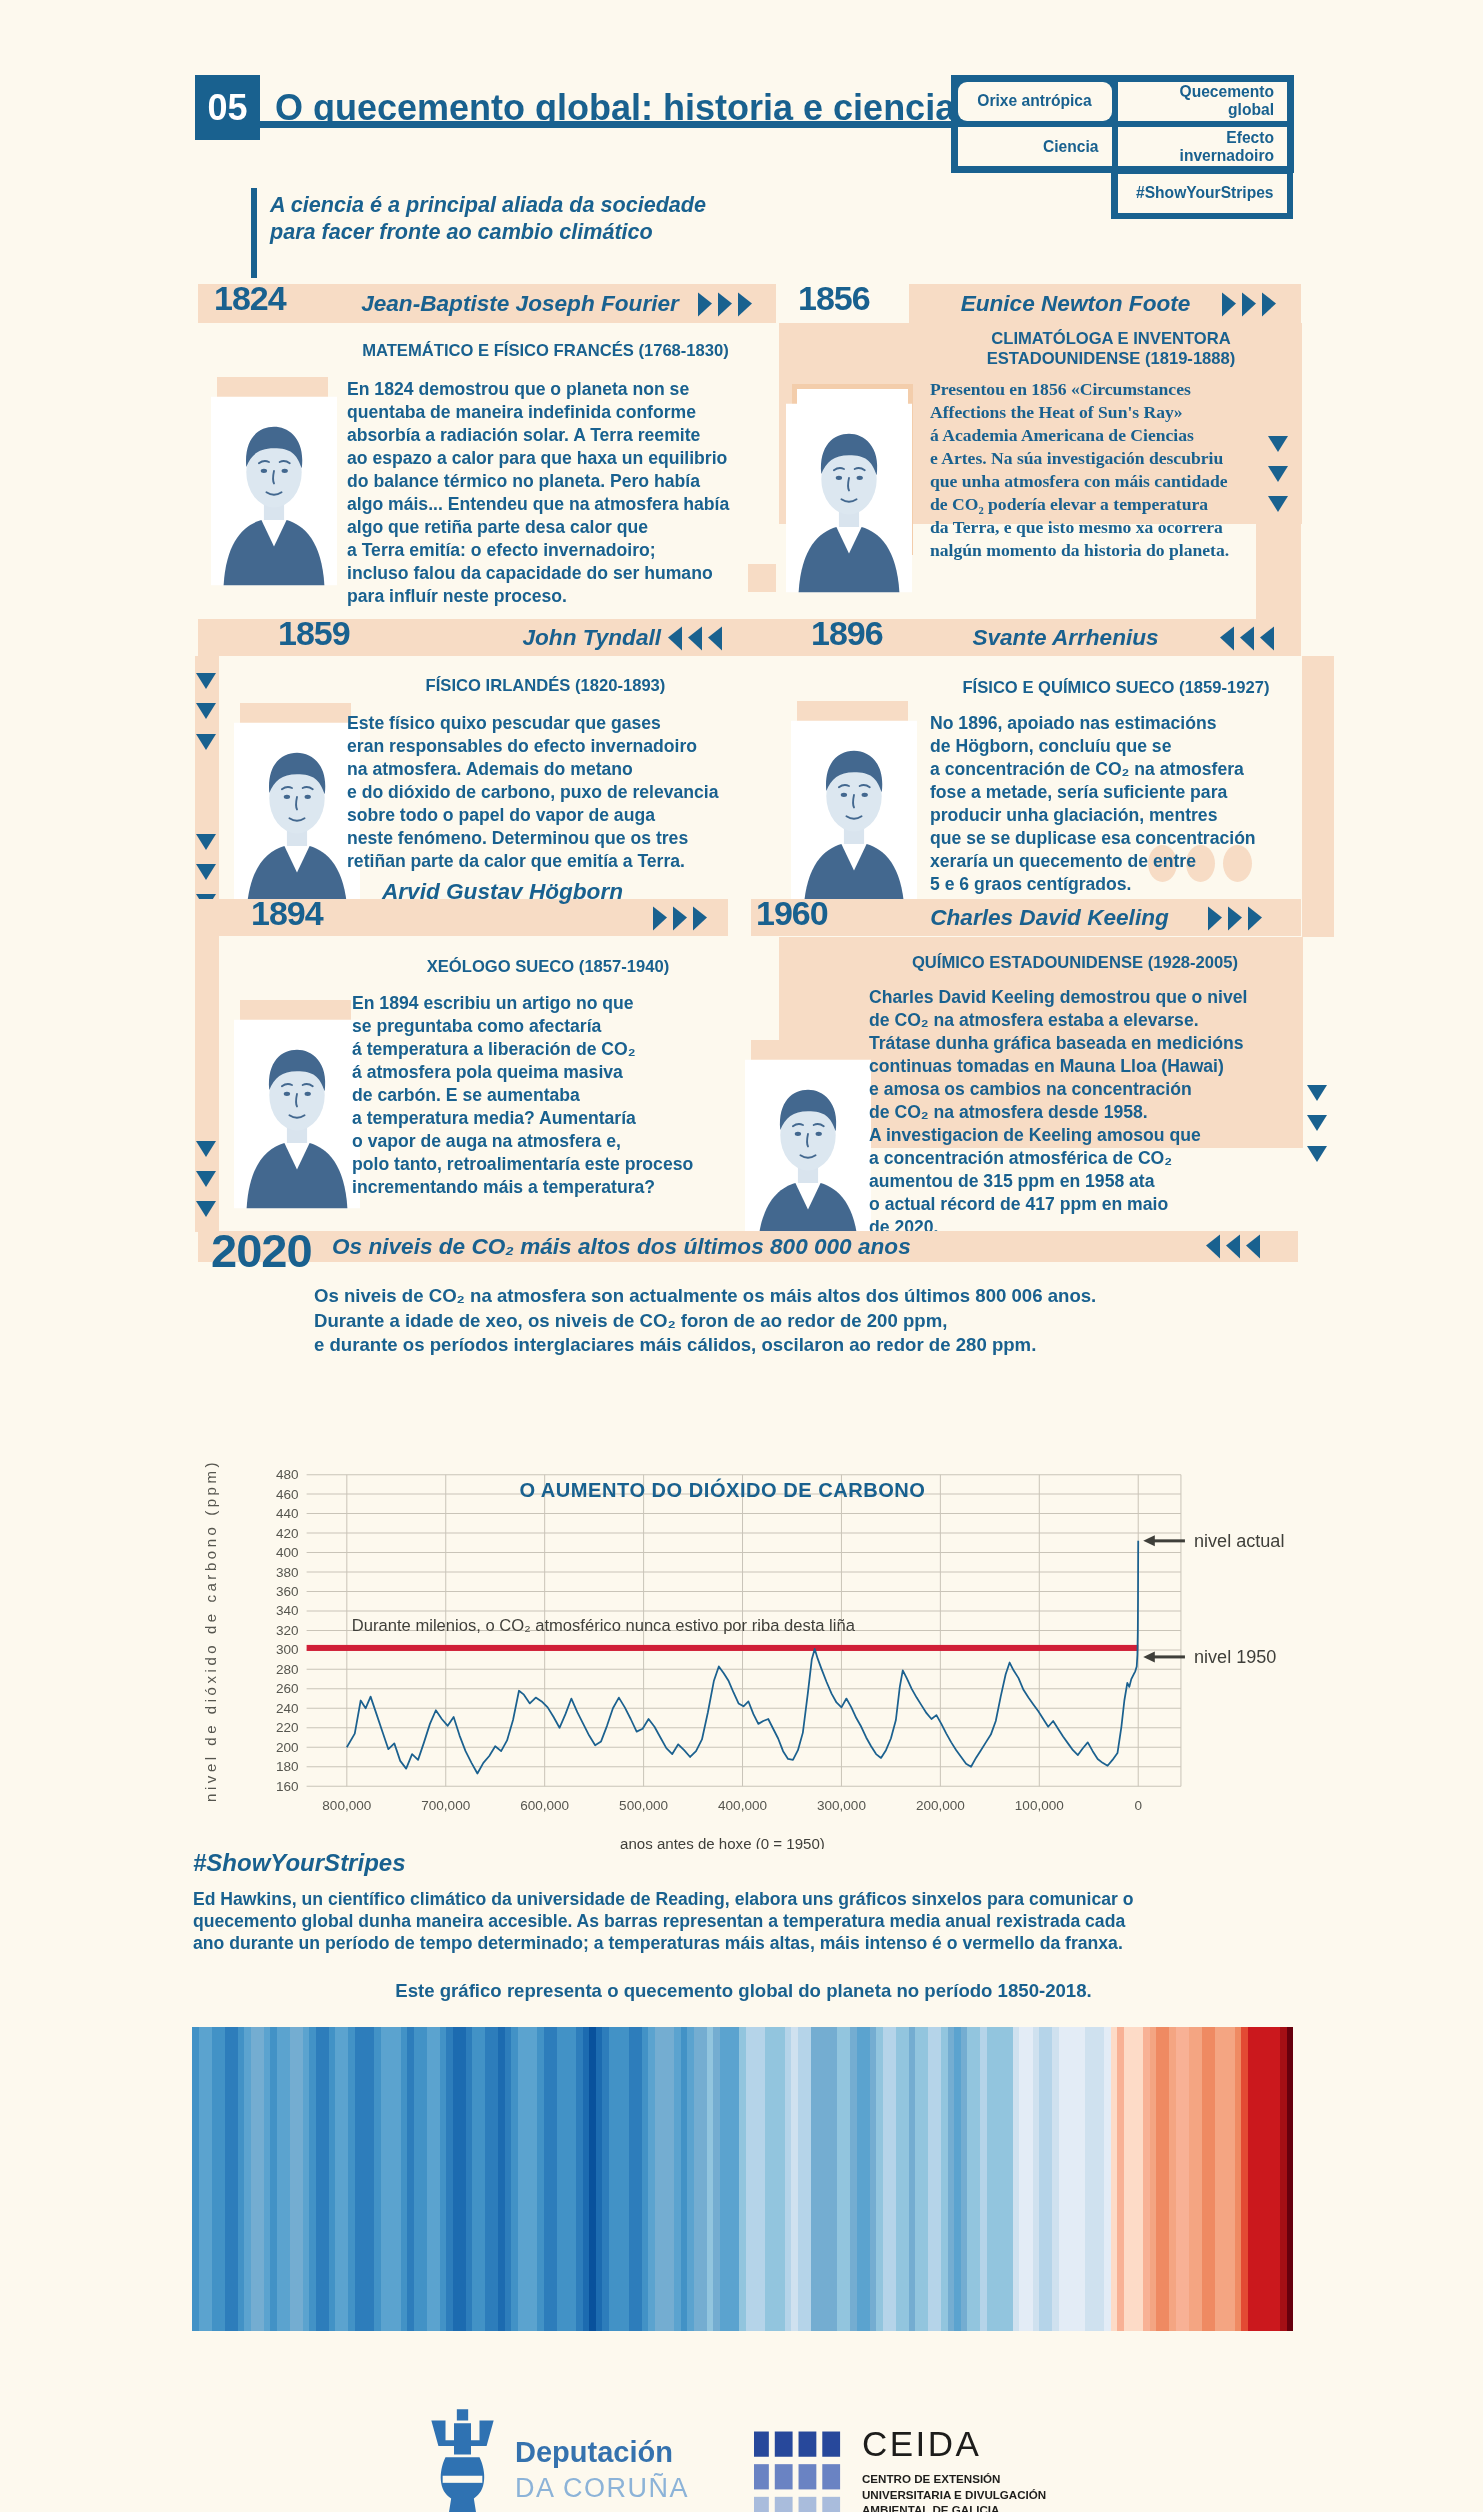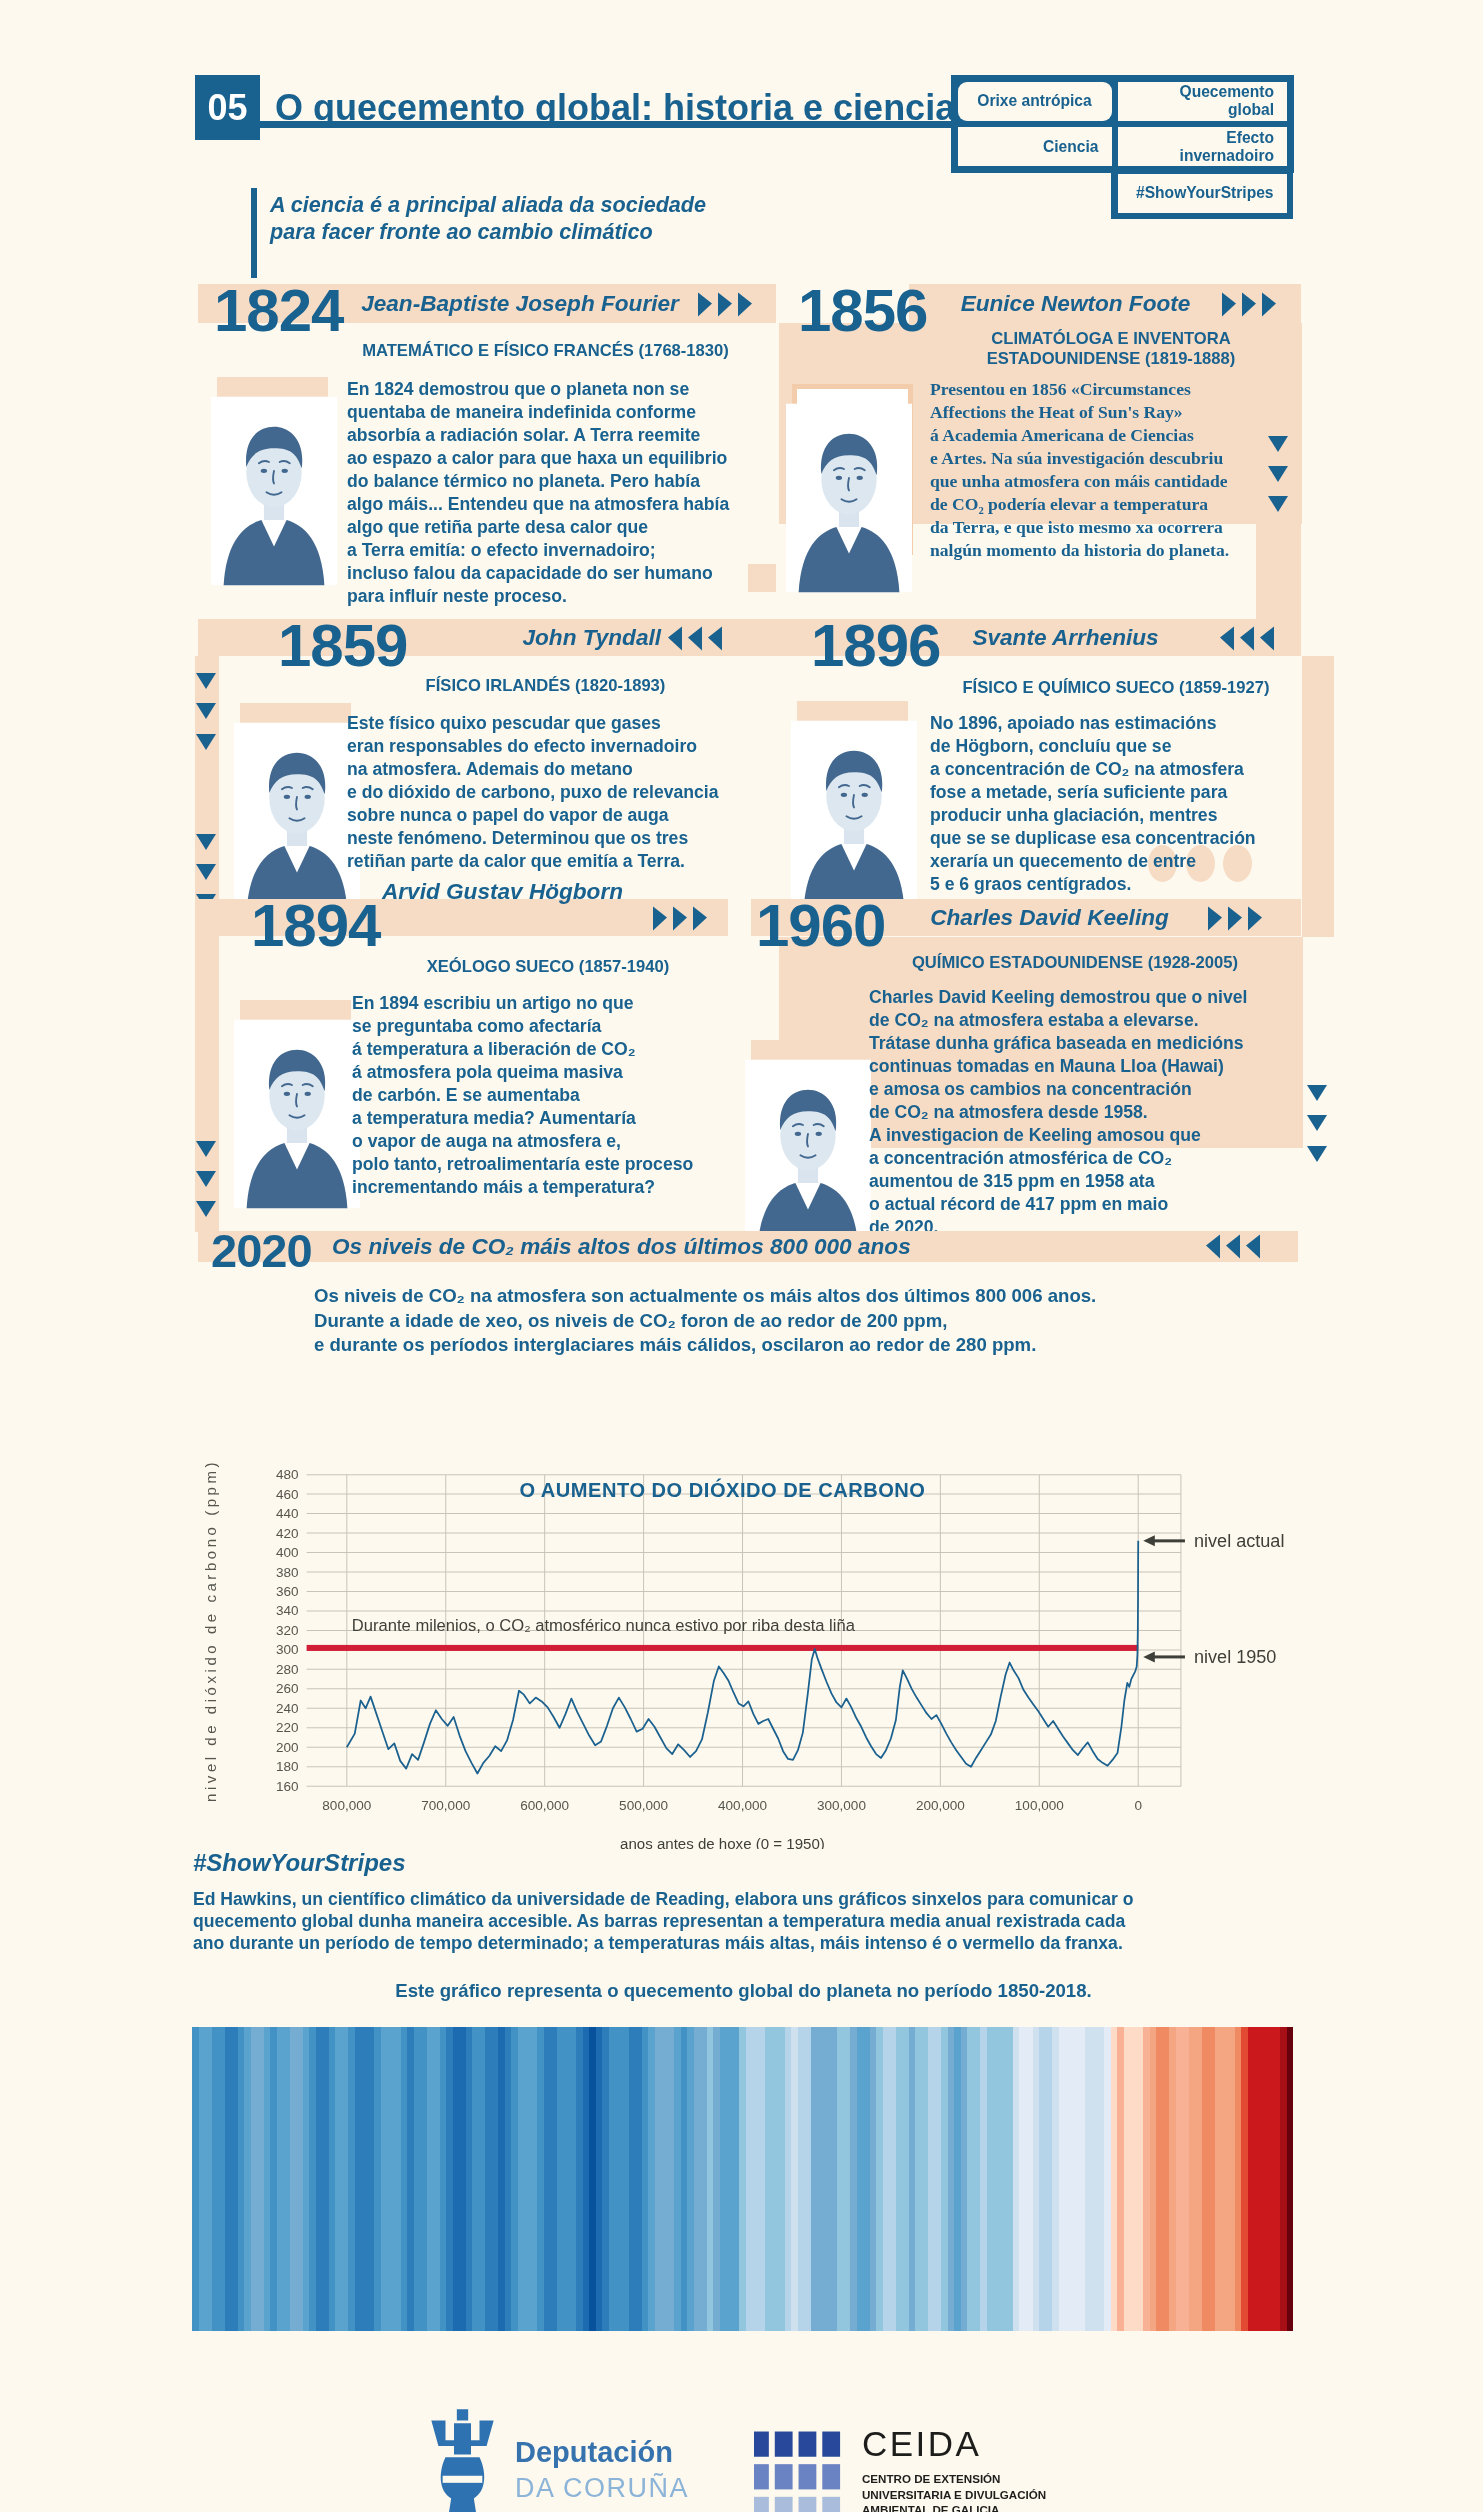--- a/index.html
+++ b/index.html
@@ -2,21 +2,21 @@
 <html style="font-size:8px"><head>
 <meta charset="utf-8">
 <style>
   html,body{margin:0;padding:0;}
   body{font-family:"Liberation Sans", sans-serif;}
   .page{position:relative;width:1484px;height:2965px;background:#fdf9ee;overflow:hidden;}
   .abs{position:absolute;}
   .blue{color:#19618f;}
   .peach-bg{background:#f7dcc5;}
   .band{position:absolute;height:39px;background:#f7dcc5;}
-  .year{position:absolute;font-size:60px;font-weight:700;color:#19618f;letter-spacing:-1px;line-height:1;}
+  .year{position:absolute;font-size:34px;font-weight:700;color:#19618f;letter-spacing:-1px;line-height:1;}
   .pname{position:absolute;font-size:22.6px;font-weight:700;font-style:italic;color:#19618f;text-align:center;line-height:39px;}
   .role{position:absolute;font-size:16.6px;font-weight:700;color:#19618f;text-align:center;white-space:pre-line;line-height:20px;}
   .body-text{position:absolute;font-size:17.6px;font-weight:700;color:#19618f;white-space:pre-line;line-height:23px;}
   .arrows{position:absolute;display:flex;align-items:center;height:39px;}
   .tri-right{width:0;height:0;border-top:12.6px solid transparent;border-bottom:12.6px solid transparent;border-left:14px solid #19618f;margin-right:6px;transform:skewY(-4deg);}
   .tri-left{width:0;height:0;border-top:12.6px solid transparent;border-bottom:12.6px solid transparent;border-right:14px solid #19618f;margin-right:6px;transform:skewY(4deg);}
   .tri-down{position:absolute;width:0;height:0;border-left:10.6px solid transparent;border-right:10.6px solid transparent;border-top:16px solid #19618f;}
   .sq{position:absolute;width:28px;height:28px;background:#f7dcc5;}
   .el{position:absolute;width:29px;height:37px;background:#f7dcc5;border-radius:50%;}
   .portrait{position:absolute;width:126px;height:211px;}
@@ -167,21 +167,21 @@
   <div class="portrait" style="left:234px;top:703px;">
     <div class="pframe"></div>
       <svg viewBox="0 0 200 300">
         <use href="#bust"></use>
       </svg>
   </div>
   <div class="body-text" style="left:347px;top:712px;width:422px;">Este físico quixo pescudar que gases
 eran responsables do efecto invernadoiro
 na atmosfera. Ademais do metano
 e do dióxido de carbono, puxo de relevancia
-sobre nunca o papel do vapor de auga
+sobre todo o papel do vapor de auga
 neste fenómeno. Determinou que os tres
 retiñan parte da calor que emitía a Terra.</div>
 
   <div class="year" style="left:811px;top:616px;">1896</div>
   <div class="pname" style="left:935px;top:618px;width:261px;">Svante Arrhenius</div>
   <div class="arrows" style="left:1220px;top:618px;">
     <div class="tri-left"></div>
       <div class="tri-left"></div>
       <div class="tri-left"></div>
   </div>

